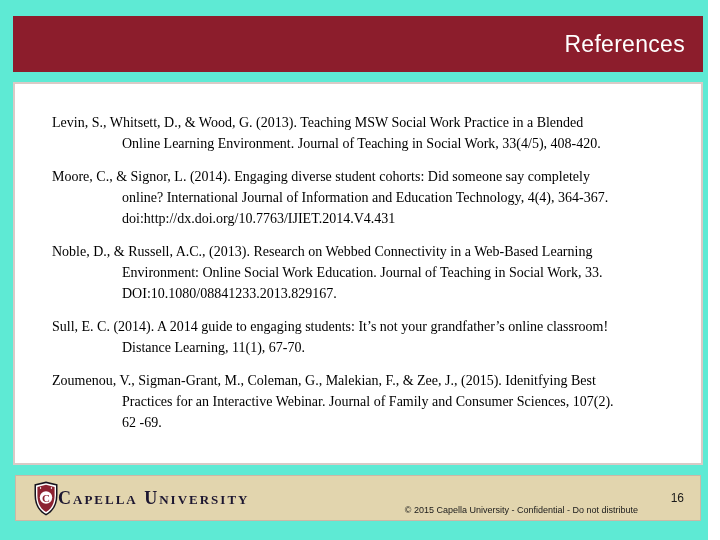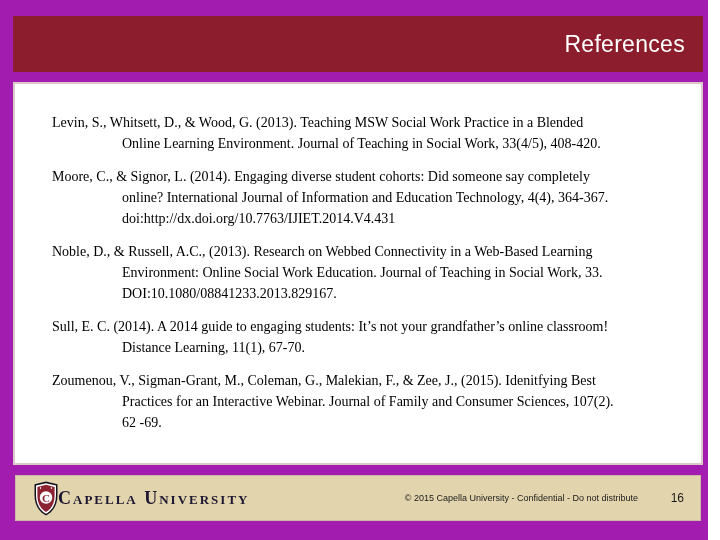--- a/index.html
+++ b/index.html
@@ -1,20 +1,20 @@
 <!DOCTYPE html>
 <html><head>
 <meta charset="utf-8">
 <style>
   html, body { margin: 0; padding: 0; background: #ffffff; }
   .slide {
     position: relative;
     width: 708px;
     height: 540px;
-    background: #a21caf;
+    background: #5eead4;
     overflow: hidden;
     font-family: "Liberation Serif", serif;
   }
 
   
   .header-bar {
     position: absolute;
     left: 13px; top: 16px;
     width: 690px; height: 56px;
     background: #8C1D2C;
@@ -75,21 +75,21 @@
     font-family: "Liberation Serif", serif;
     font-variant: small-caps;
     font-weight: 700;
     font-size: 18px;
     letter-spacing: 2px;
     color: #1C1630;
     white-space: nowrap;
   }
   .footer-copyright {
     position: absolute;
-    right: 62px; top: 0;
+    right: 62px; top: 12px;
     height: 44px;
     display: flex;
     align-items: center;
     font-family: "Liberation Sans", sans-serif;
     font-size: 9px;
     color: #1a1a1a;
     white-space: nowrap;
     margin-left: 44px;
   }
   .footer-page-number {

